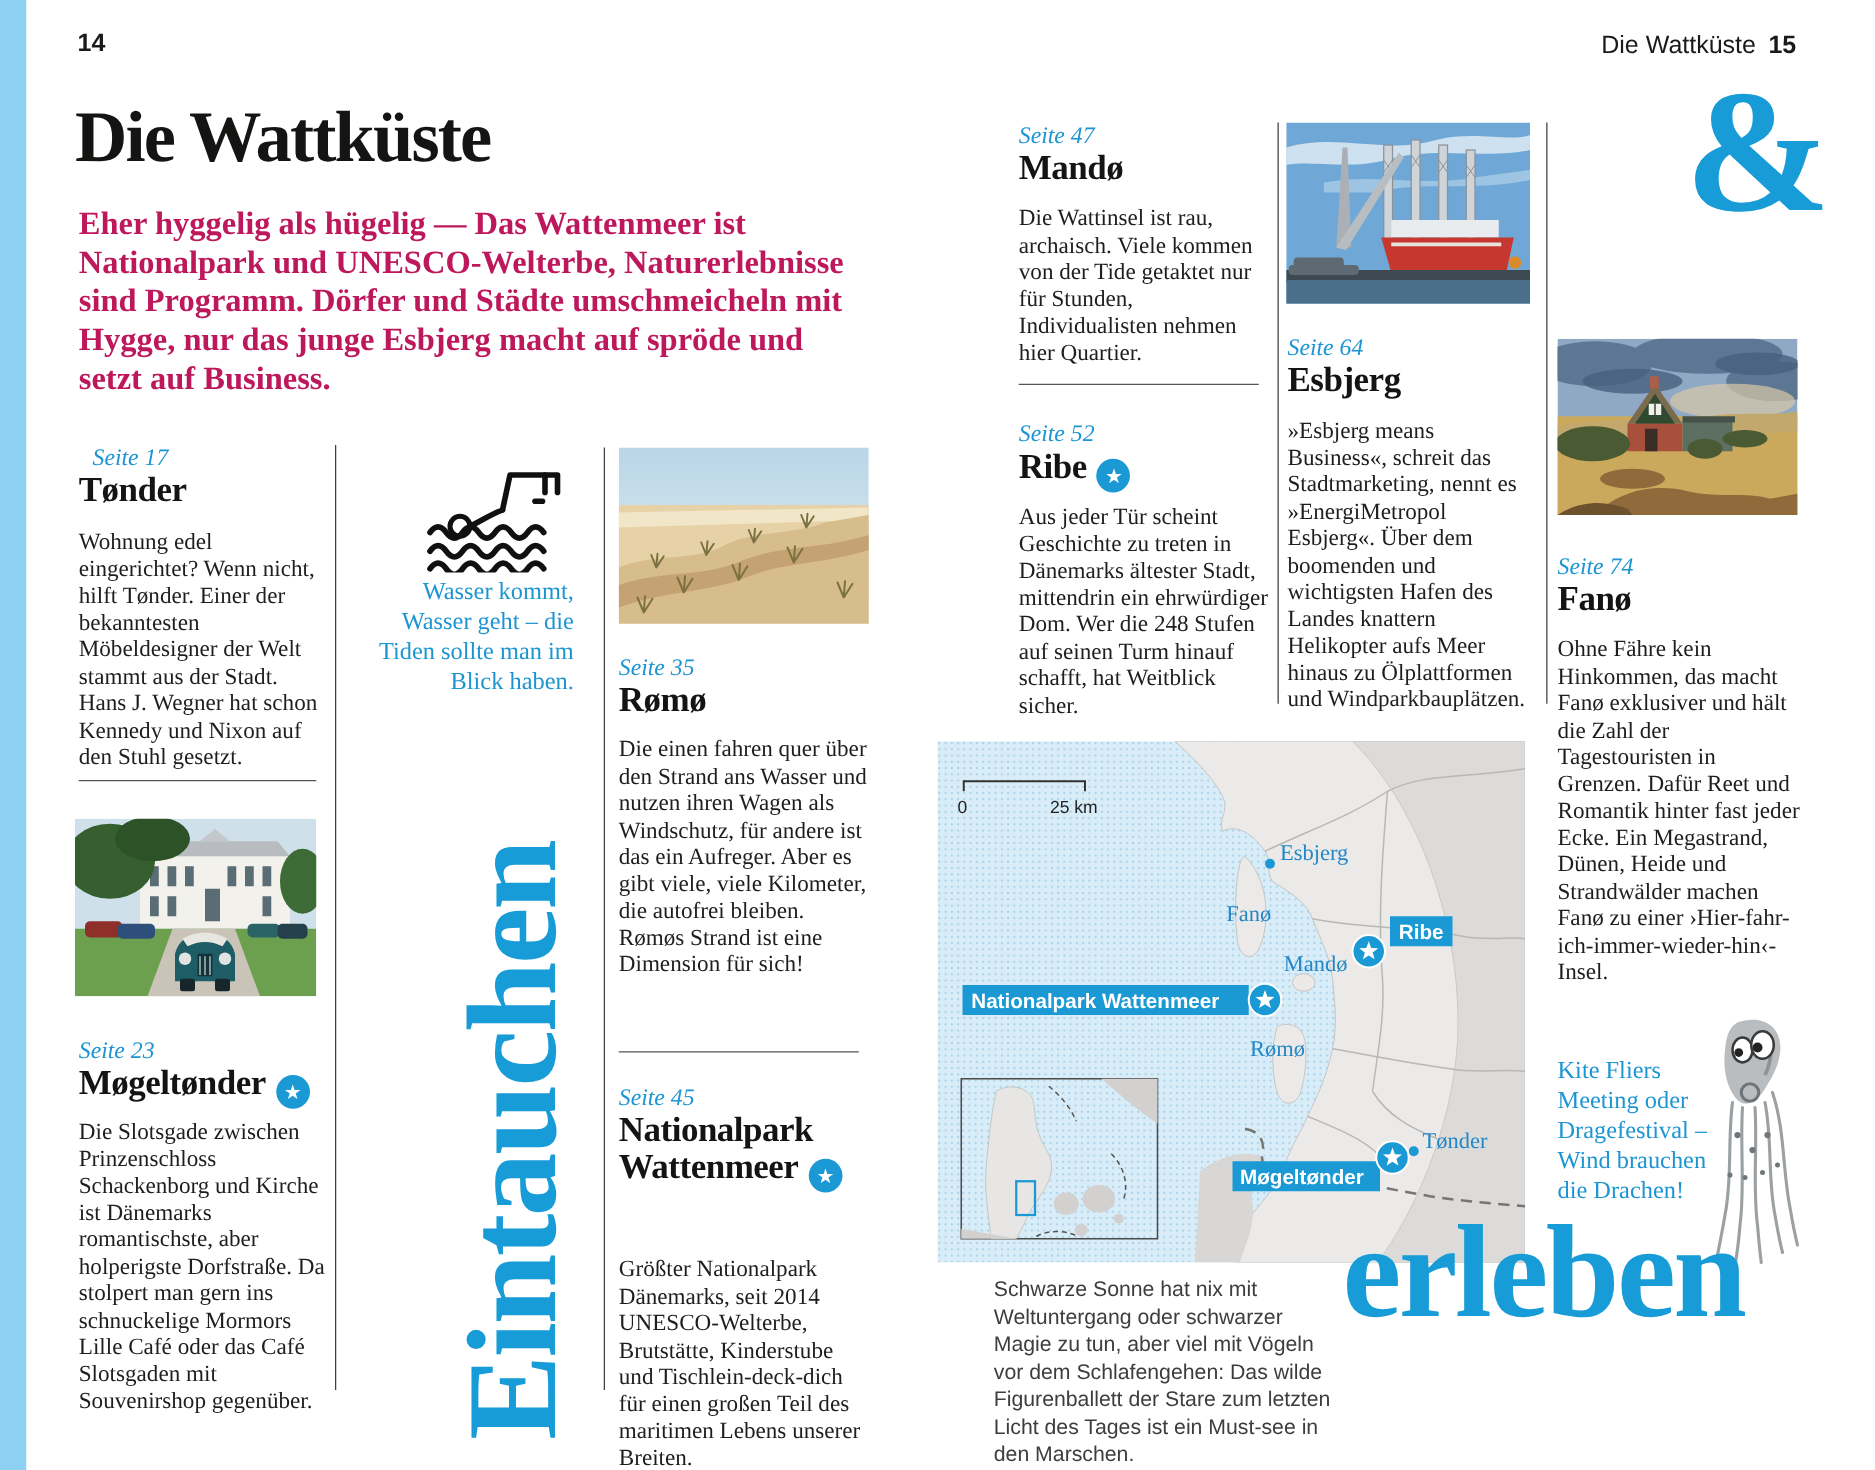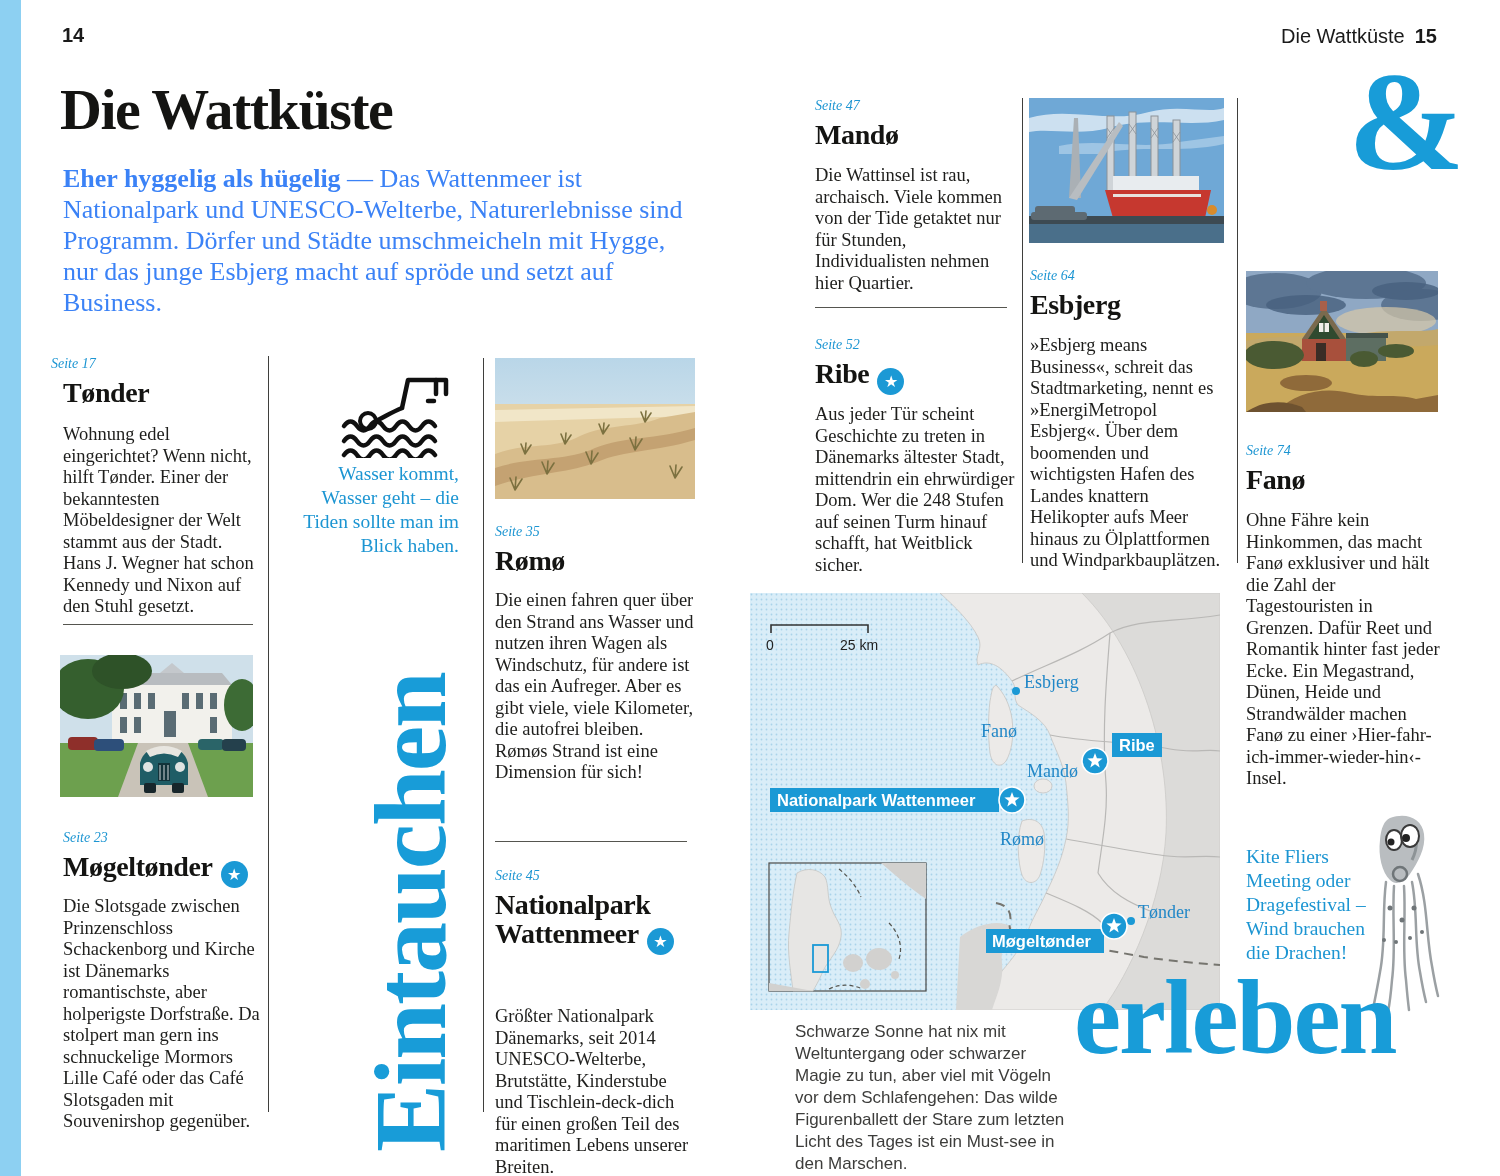--- a/index.html
+++ b/index.html
@@ -1,38 +1,38 @@
 <!DOCTYPE html>
 <html lang="de"><head>
 <meta charset="utf-8">
 <style>
   html,body{margin:0;padding:0;background:#ffffff;}
   .page{position:relative;width:1500px;height:1176px;background:#fff;overflow:hidden;
         font-family:"Liberation Serif",serif;color:#1e1e1c;}
   .abs{position:absolute;}
   .sans{font-family:"Liberation Sans",sans-serif;}
-  .seite{font-style:italic;font-size:14px;color:#1c95d2;}
+  .seite{font-style:italic;font-size:19px;color:#1c95d2;}
   .h2{font-weight:700;font-size:28px;letter-spacing:-0.4px;color:#141412;line-height:1.05;}
   .body{font-size:18.5px;line-height:21.5px;color:#1e1e1c;}
   .vrule{width:1px;background:#3f3f3d;}
   .hrule{height:1px;background:#55554f;}
   .star-badge{display:inline-block;width:27px;height:27px;border-radius:50%;background:#1b99d5;
       color:#fff;text-align:center;line-height:27px;font-size:16px;vertical-align:-4px;
       font-family:"DejaVu Sans",sans-serif;margin-left:8px;}
   .bigblue{color:#189cd8;font-weight:700;}
   .photo svg{display:block;}
 
   #bar-left{left:0;top:0;width:21px;height:1176px;background:#8dd0f2;}
   #folio-left{left:62px;top:24px;font-weight:700;font-size:20px;color:#1a1a1a;}
   #running-right{right:63px;top:25px;font-size:20px;color:#1a1a1a;}
   #running-right b{margin-left:10px;}
   #main-title{left:60px;top:76px;font-weight:700;font-size:58px;letter-spacing:-1.5px;color:#141412;}
-  #intro{left:63px;top:163px;width:632px;font-size:26px;line-height:31px;color:#3b82f6;}
-
-  #tonder-seite{left:51px;top:356px;text-align:center;}
+  #intro{left:63px;top:163px;width:632px;font-size:26px;line-height:31px;color:#be185d;font-weight:bold;}
+
+  #tonder-seite{left:74px;top:356px;text-align:center;}
   #tonder-title{left:63px;top:378px;}
   #tonder-body{left:63px;top:424px;width:198px;}
   #rule-1{left:63px;top:624px;width:190px;}
   #photo-1{left:60px;top:655px;}
   #mog-seite{left:63px;top:830px;}
   #mog-title{left:63px;top:852px;white-space:nowrap;}
   #mog-body{left:63px;top:896px;width:202px;}
   #div-1{left:268px;top:356px;height:756px;}
 
   #tractor-icon{left:340px;top:370px;}

